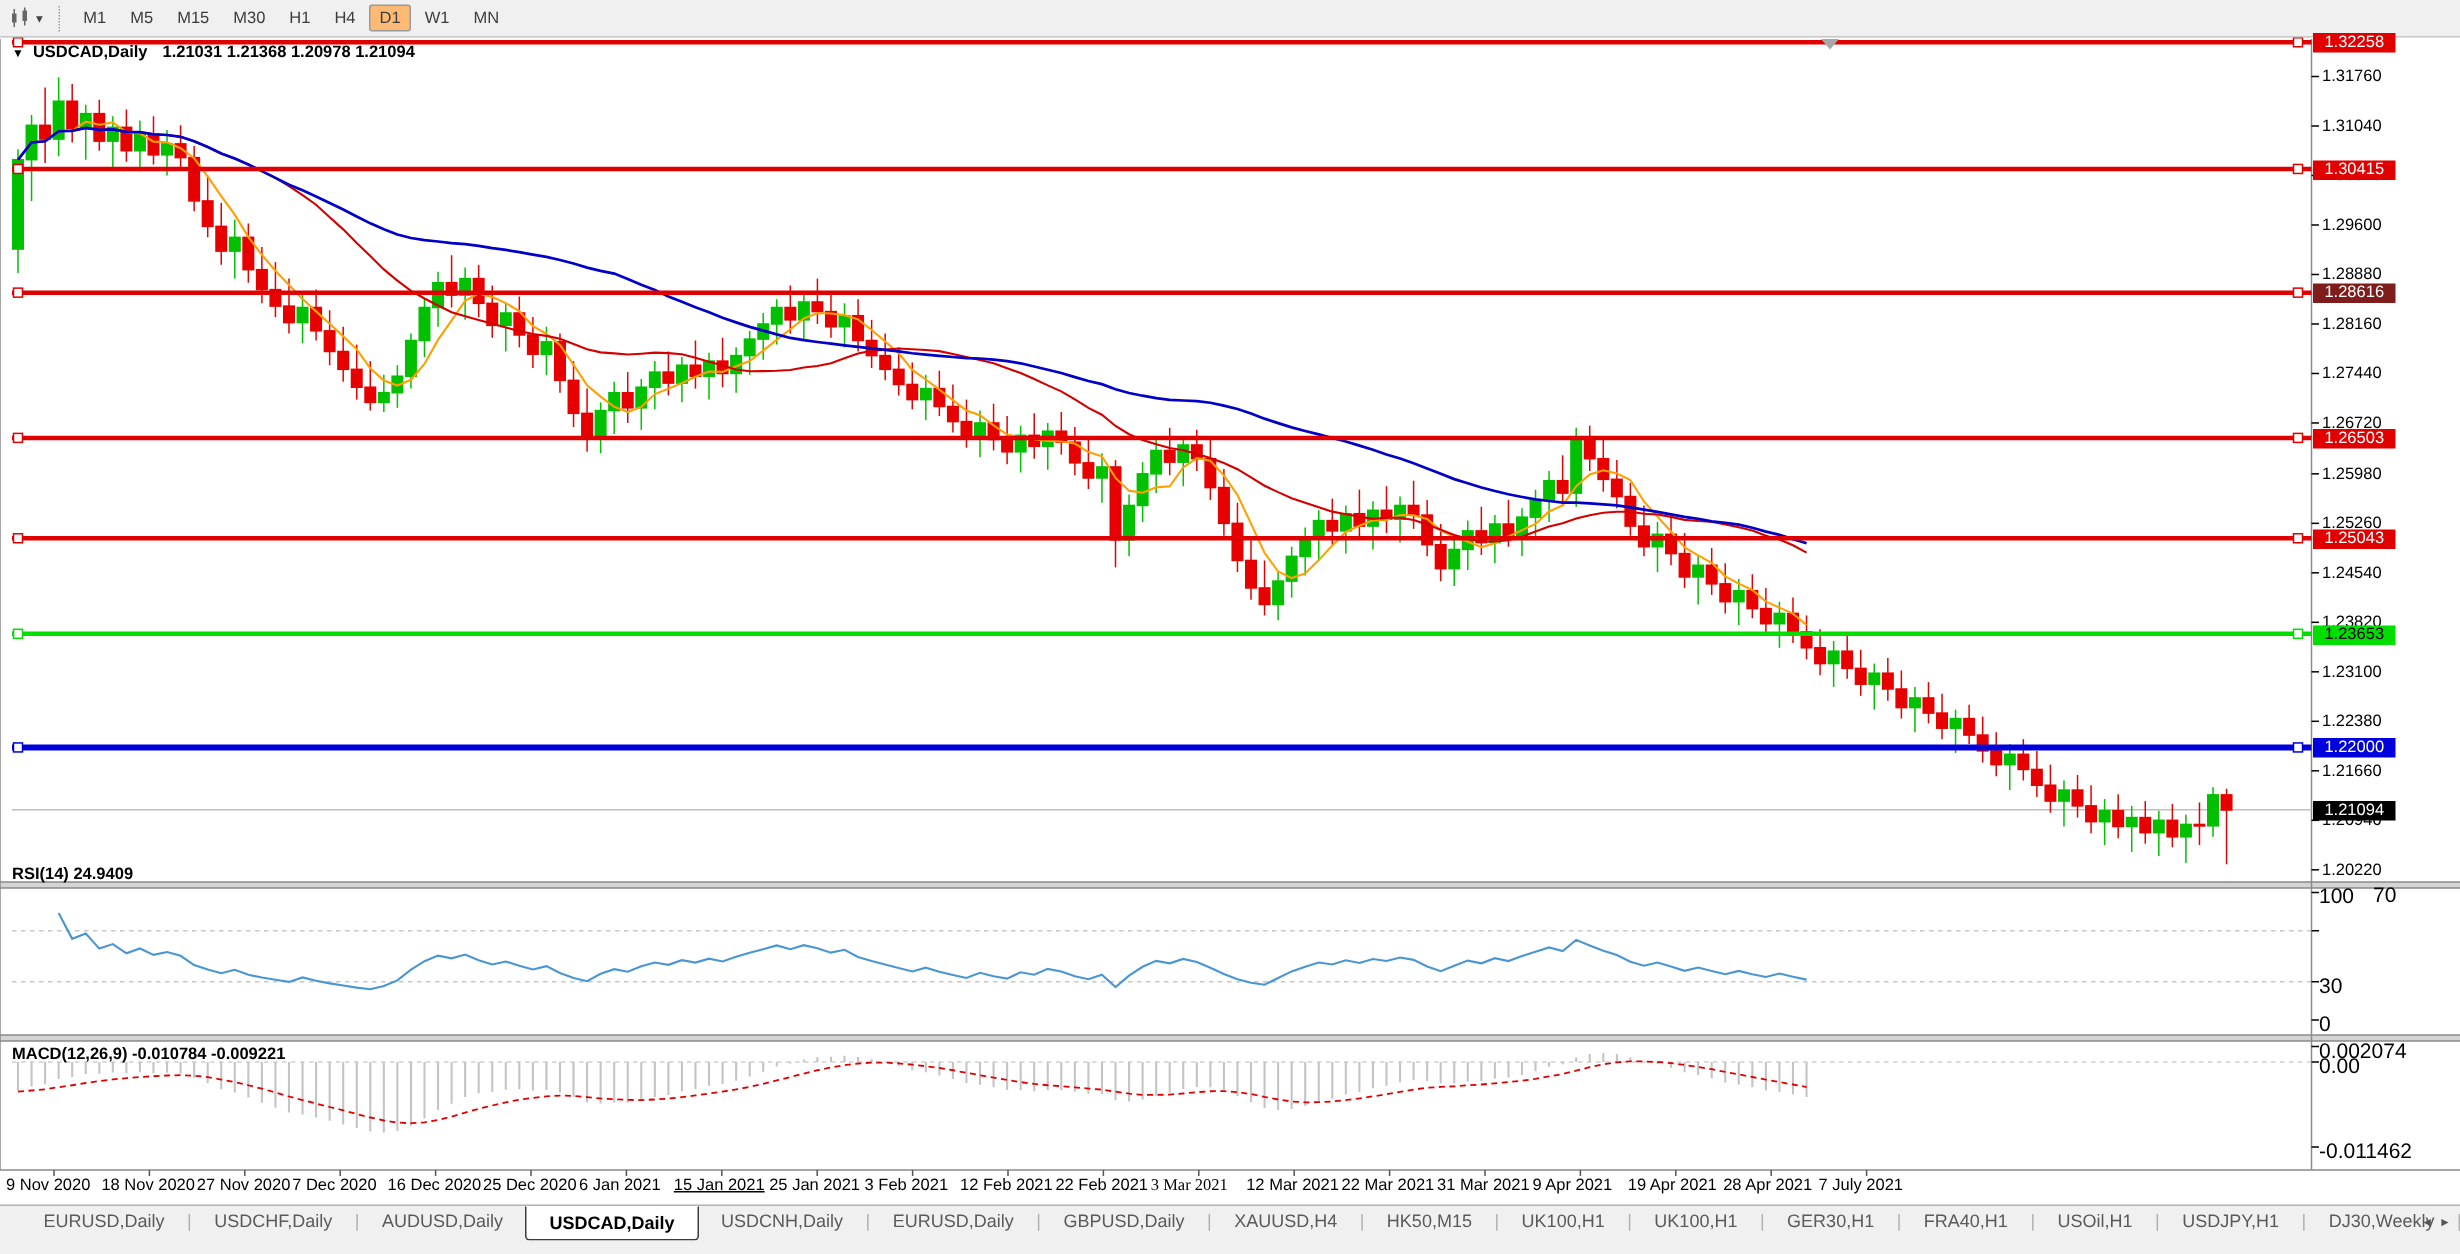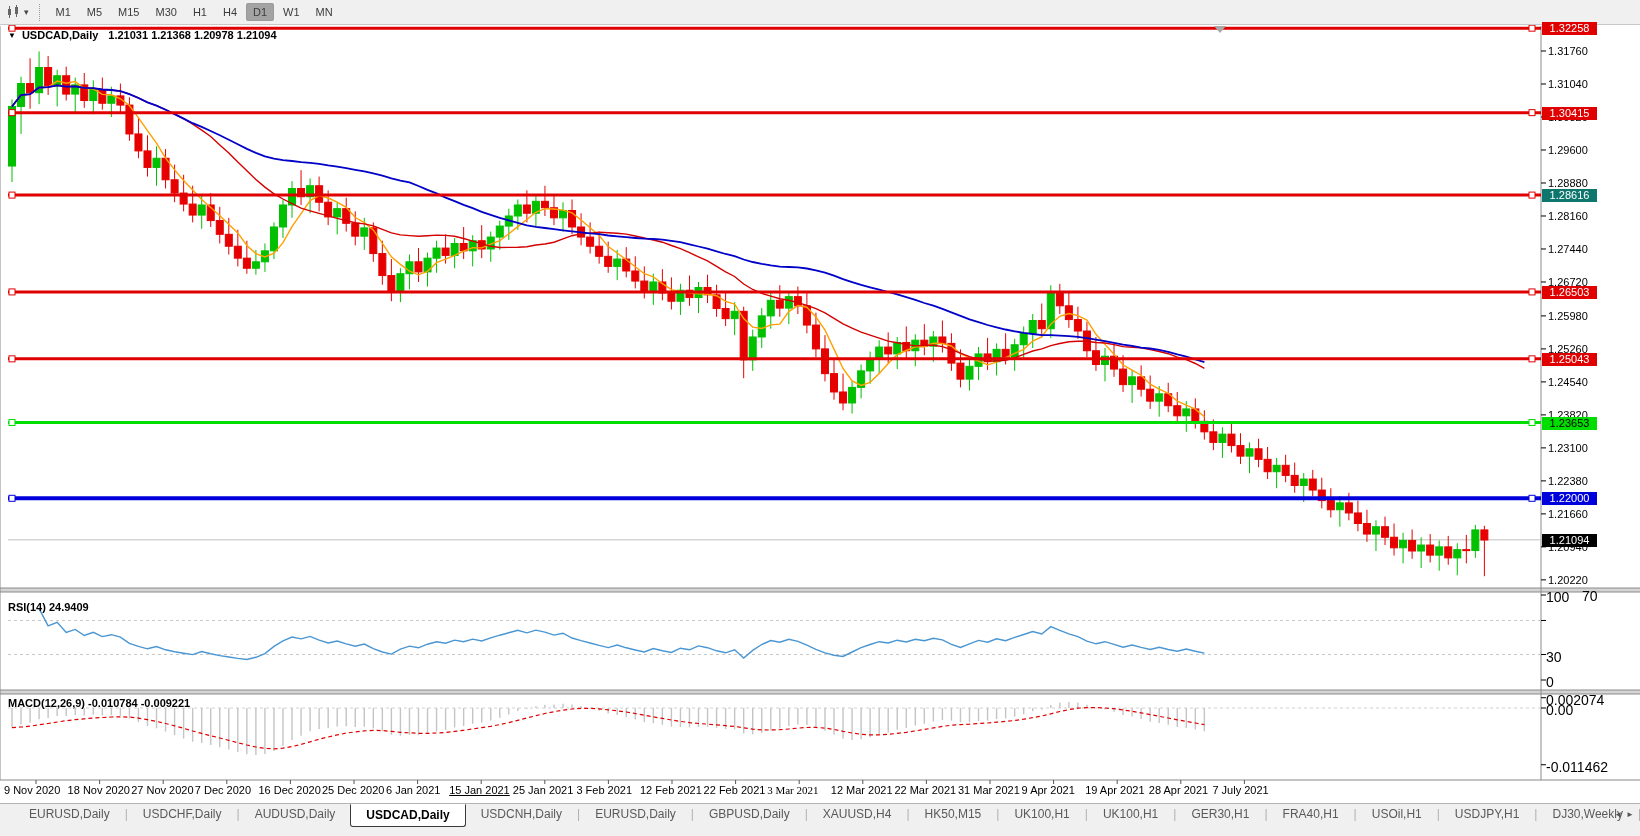--- a/index.html
+++ b/index.html
@@ -10,30 +10,30 @@
   
   #toolbar { position:absolute; left:0; top:0; width:1640px; height:25px;
     background:#f0f0f0; border-bottom:1px solid #c8c8c8;
     display:flex; align-items:center; }
   .tool-icon-wrap { display:flex; align-items:center; padding:0 4px 0 6px; }
   .caret { font-size:9px; color:#444; margin-left:2px; }
   .grip { height:17px; border-left:1px dotted #9a9a9a; margin:0 8px 0 6px; }
   .tf-btn { min-width:27px; padding:2px 6px; margin:0 1px; font-size:11px;
     color:#3c3c3c; text-align:center; border:1px solid transparent;
     border-radius:2px; cursor:default; }
-  .tf-btn.active { background:#a3a3a3; border:1px solid #9a9a9a; }
+  .tf-btn.active { background:#fdba74; border:1px solid #9a9a9a; }
 
   
   #chartwin { position:absolute; left:0; top:25px; width:1640px; height:778px; }
   svg#cv { position:absolute; left:0; top:0; }
   .overlay { position:absolute; font-size:11px; color:#000; white-space:nowrap; }
   #chart-title { left:8px; top:4px; font-weight:600; display:flex; align-items:center; }
   #chart-title .tri { font-size:8px; margin-right:6px; color:#000; }
   #chart-title .ohlc { margin-left:10px; font-weight:600; }
-  #rsi-label  { left:8px; top:576px; font-weight:600; }
+  #rsi-label  { left:8px; top:552px; font-weight:600; }
   #macd-label { left:8px; top:672px; font-weight:600; }
 
   .ptick { position:absolute; left:1548px; font-size:11px; color:#000; }
   .badge { position:absolute; left:1542px; width:55px; height:13px; line-height:13px;
     font-size:11px; text-align:center; font-weight:400; }
   .dlabel { position:absolute; top:759px; font-size:11px; color:#000; }
   .itick  { position:absolute; left:1546px; font-size:14px; color:#000; }
 
   
   #tabbar { position:absolute; left:0; top:803px; width:1640px; height:28px;
@@ -683,21 +683,21 @@
         <div class="itick" style="top: 563px; margin-left: 36px;">70</div>
         <div class="itick" style="top: 623.5px;">30</div>
         <div class="itick" style="top: 649px;">0</div>
         <div class="itick" style="top: 666.733px;">0.002074</div>
         <div class="itick" style="top: 677px;">0.00</div>
         <div class="itick" style="top: 733.743px;">-0.011462</div>
       </div>
     <div id="badges">
         <div class="badge" style="top: -2.8231px; background: rgb(224, 0, 0); color: rgb(255, 255, 255);">1.32258</div>
         <div class="badge" style="top: 81.6407px; background: rgb(224, 0, 0); color: rgb(255, 255, 255);">1.30415</div>
-        <div class="badge" style="top: 164.088px; background: #0f766e; color: rgb(255, 255, 255);">1.28616</div>
+        <div class="badge" style="top: 164.088px; background: #7f1d1d; color: rgb(255, 255, 255);">1.28616</div>
         <div class="badge" style="top: 260.926px; background: rgb(224, 0, 0); color: rgb(255, 255, 255);">1.26503</div>
         <div class="badge" style="top: 327.837px; background: rgb(224, 0, 0); color: rgb(255, 255, 255);">1.25043</div>
         <div class="badge" style="top: 391.54px; background: rgb(0, 221, 0); color: rgb(0, 0, 0);">1.23653</div>
         <div class="badge" style="top: 467.296px; background: rgb(0, 0, 221); color: rgb(255, 255, 255);">1.22000</div>
         <div class="badge" style="top: 508.818px; background: rgb(0, 0, 0); color: rgb(255, 255, 255);">1.21094</div>
       </div>
   </div>
 
   <div id="tabbar">
     <div id="tabs-flow" style="display:flex;align-items:flex-start;padding-left:14px;text-align:center;">

